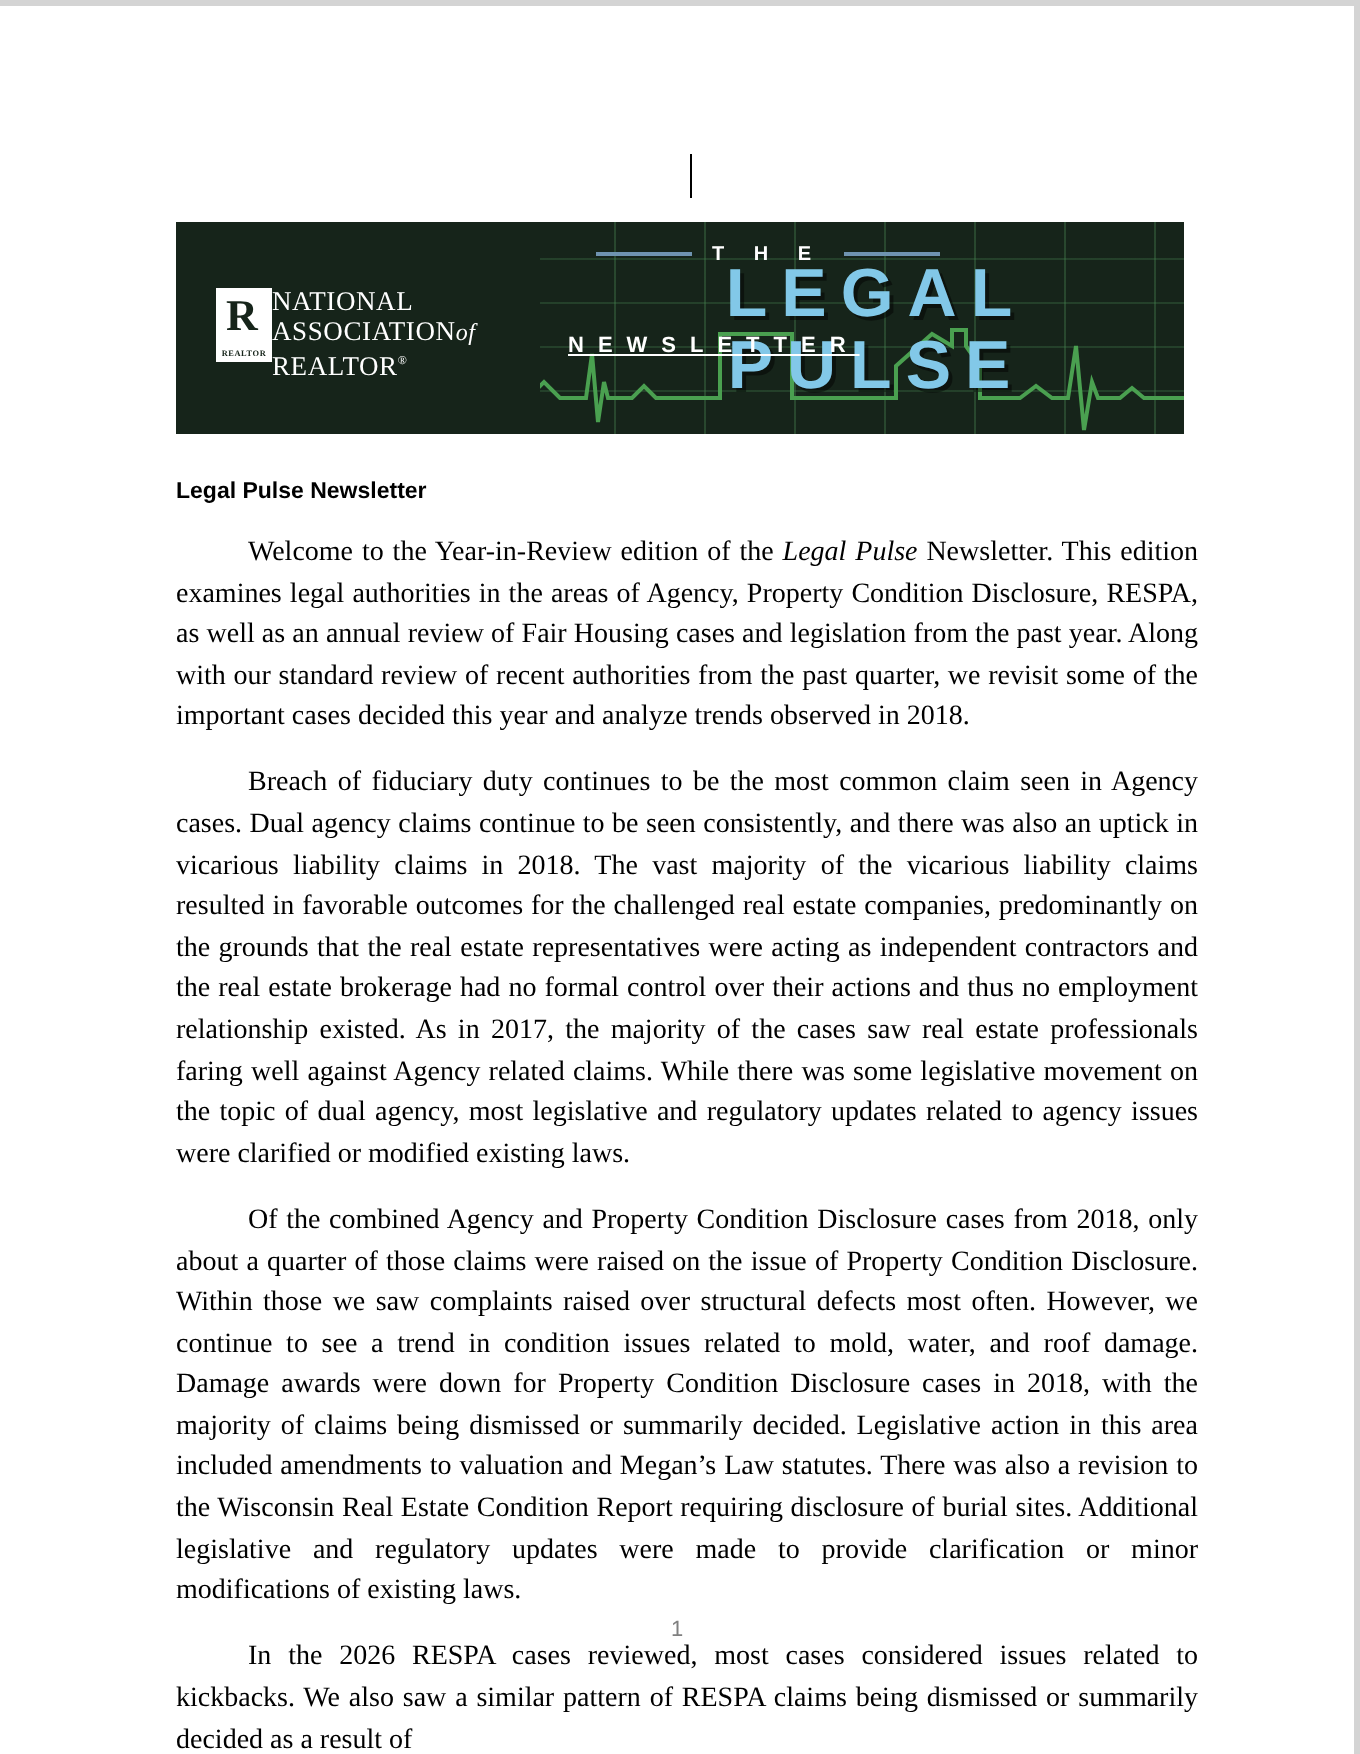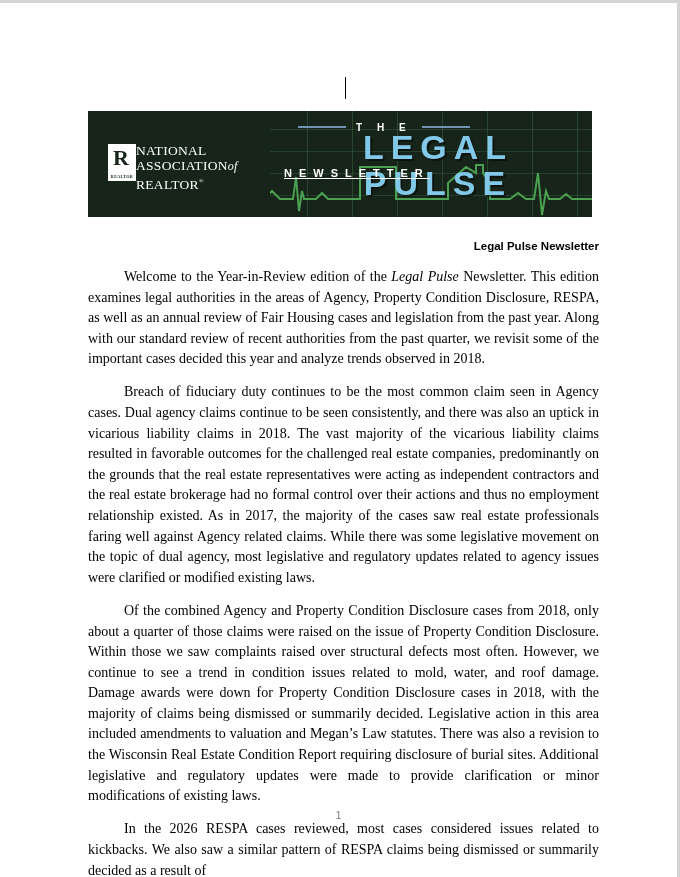--- a/index.html
+++ b/index.html
@@ -191,21 +191,21 @@
   }
 
   
   .doc-body {
     position: absolute;
     left: 88px;
     top: 236px;
     width: 511px;
   }
   .doc-title {
-    text-align: right;
+    text-align: left;
     font-weight: bold;
     font-size: 11.5px;
     color: #000000;
     margin: 0 0 14px 0;
     line-height: 14px;
   }
   .doc-subtitle {
     text-align: center;
     font-weight: bold;
     font-size: 11.5px;

